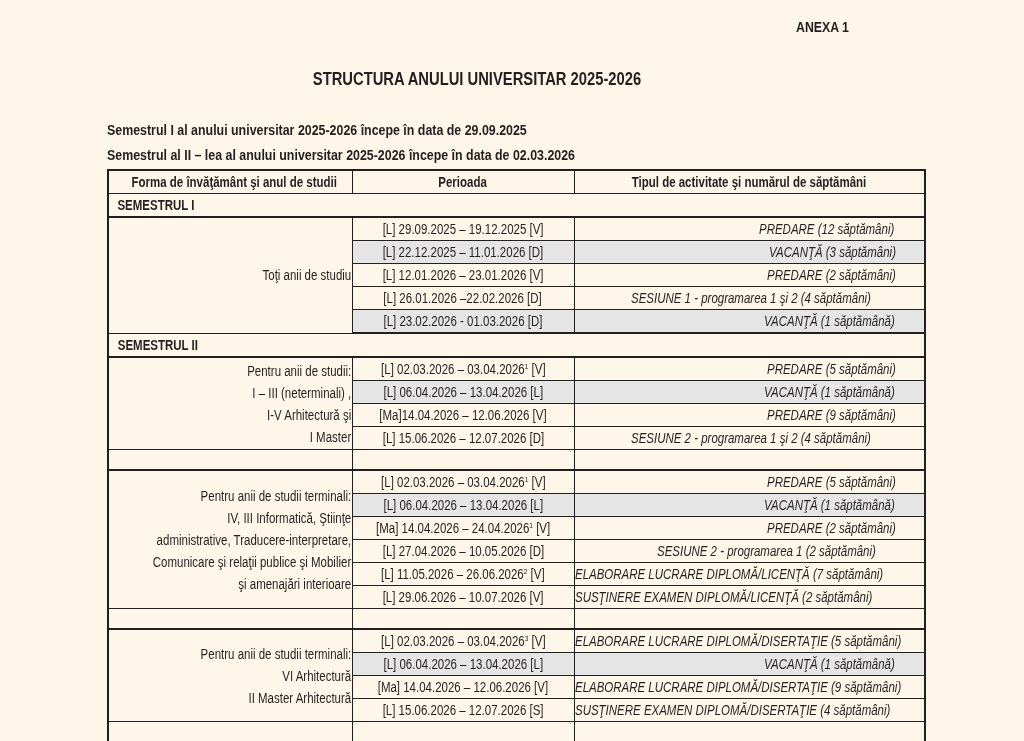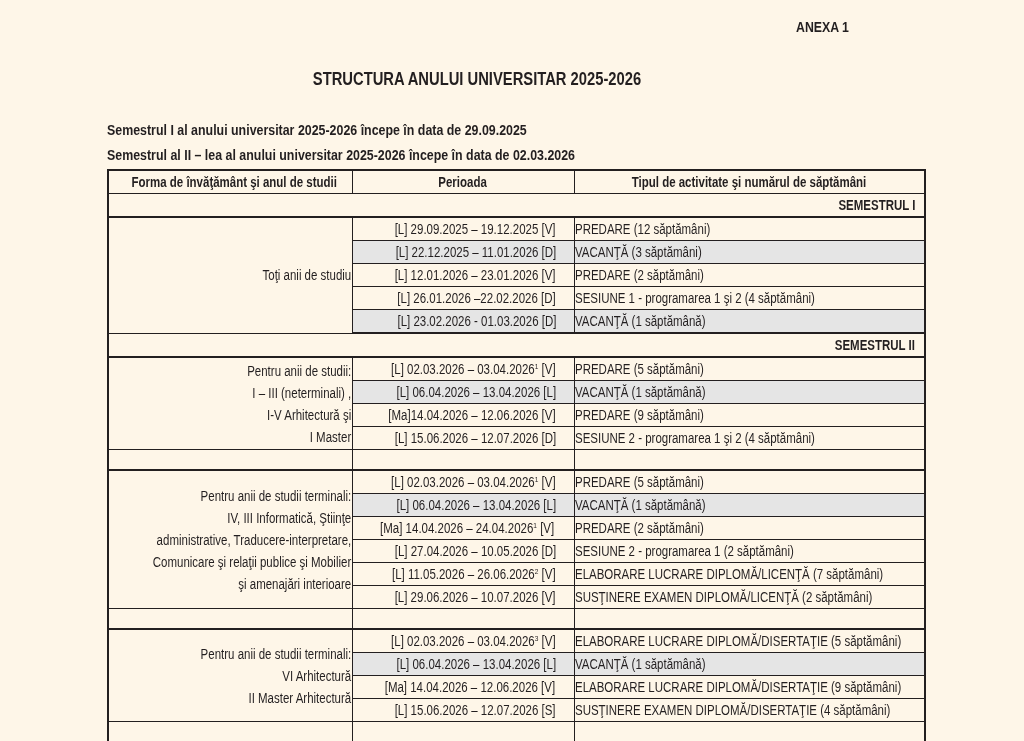--- a/index.html
+++ b/index.html
@@ -45,25 +45,25 @@
     padding: 0;
     height: 22px;
     line-height: 22px;
     white-space: nowrap;
     overflow: hidden;
   }
   .sq { display: inline-block; transform: scaleX(0.82); transform-origin: left center; }
   .sqc { display: inline-block; transform: scaleX(0.82); transform-origin: center center; }
   th { font-weight: bold; text-align: center; }
   th.thick, tr.thick td { border-bottom: 2px solid #231f20; }
-  td.sem { text-align: right; font-weight: bold; }
+  td.sem { text-align: left; font-weight: bold; }
   td.group { text-align: right; vertical-align: middle; line-height: 23px; white-space: normal; }
   td.group .lines { display:inline-block; transform: scaleX(0.82); transform-origin: center center; width: 122%; margin-left: -11%; }
-  td.period { text-align: right; }
-  td.activity { text-align: left; padding-left: 8px; }
+  td.period { text-align: center; }
+  td.activity { text-align: right; padding-left: 8px; font-style: italic; }
   tr.hl td.period, tr.hl td.activity { background: #e5e5e5; }
   sup { font-size: 8px; line-height: 0; vertical-align: 5px; }
   tr.spacer td { height: 19px; line-height: 19px; }
 </style>
 </head>
 <body>
 
 <div class="page">
   <div class="annex">ANEXA 1</div>
   <div class="title">STRUCTURA ANULUI UNIVERSITAR  2025-2026</div>

